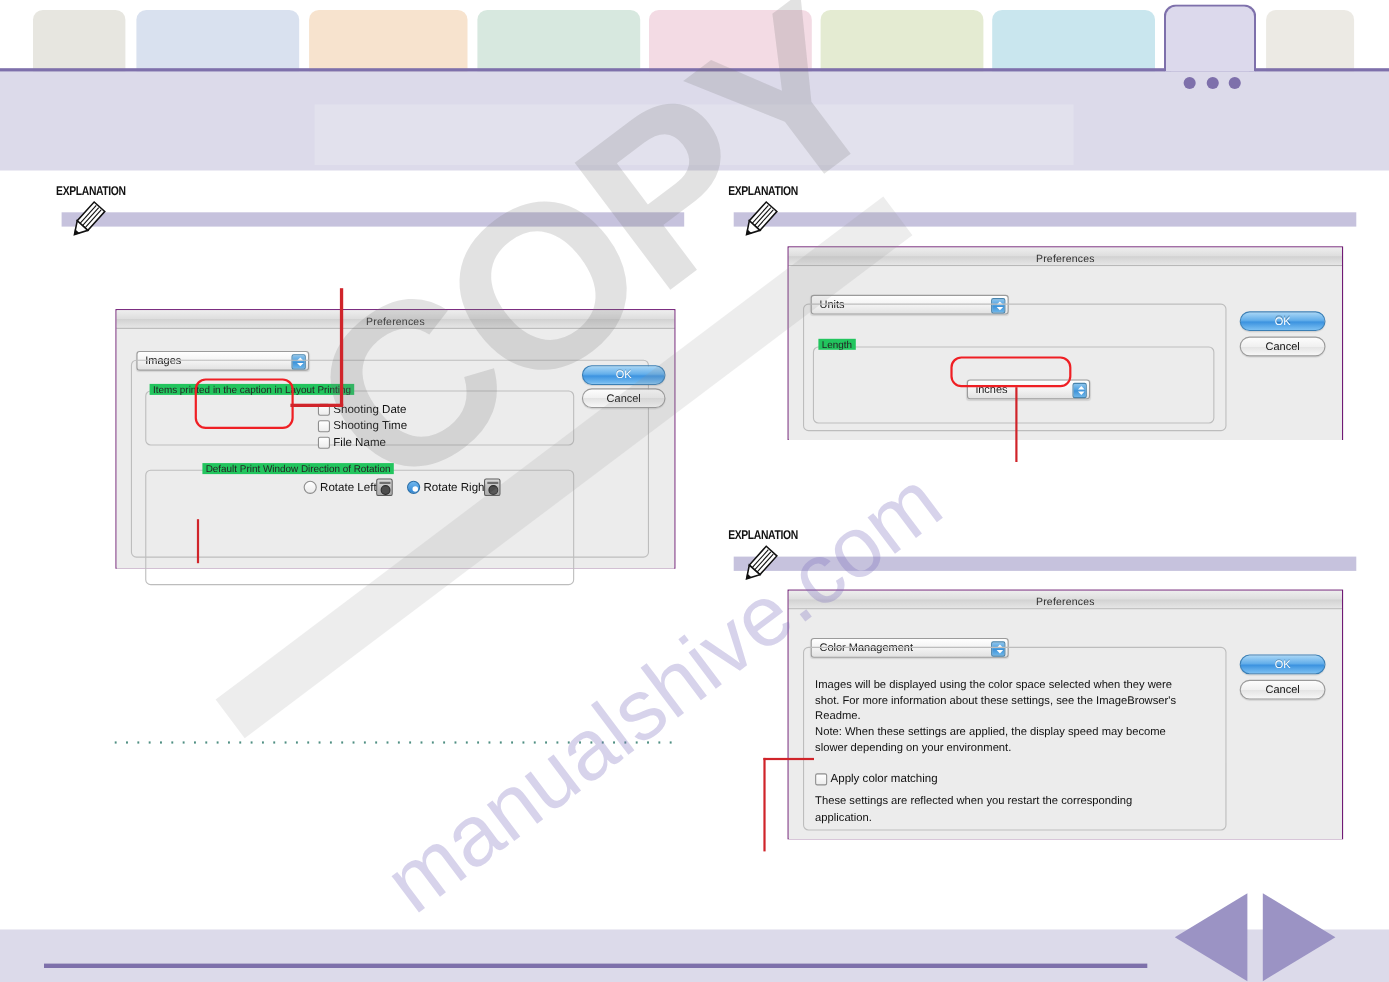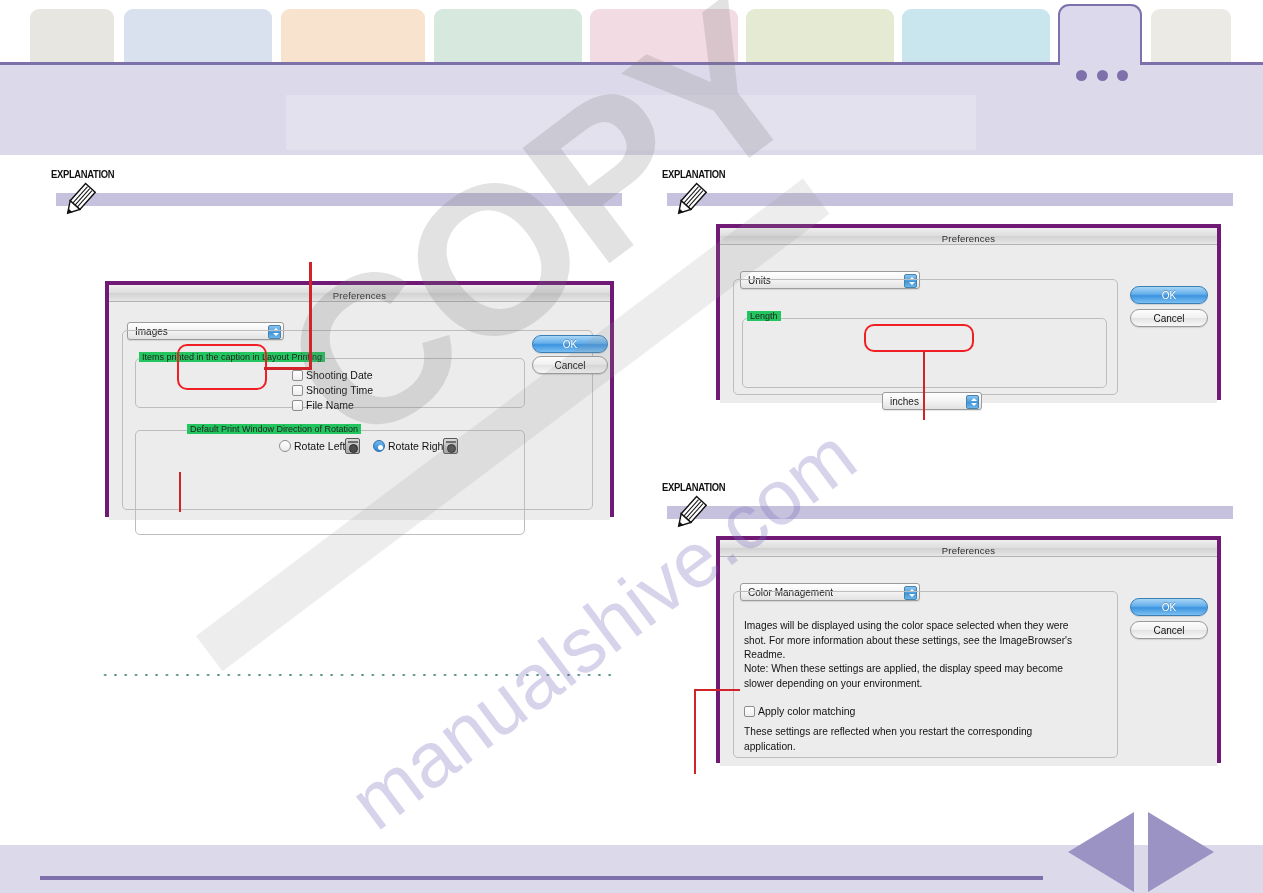--- a/index.html
+++ b/index.html
@@ -86,21 +86,21 @@
     background: #c6c2dd;
   }
   .explain .pencil {
     position: absolute; left: 12px; top: 13px;
   }
 
   
   .dlg {
     position: absolute;
     background: #ececec;
-    border: 4px solid #701a75;
+    border: 1px solid #701a75;
     z-index: 10;
     font-family: "Liberation Sans", sans-serif;
   }
   .dlg .titlebar {
     position: relative;
     height: 17px;
     background: linear-gradient(to bottom,#eeeeee 0%,#dedede 48%,#d2d2d2 52%,#e6e6e6 100%);
     border-bottom: 1px solid #b3b3b3;
     text-align: center;
   }
@@ -443,21 +443,21 @@
       <div class="popup" style="left:20px;top:26px;width:180px;">
         <span class="lbl">Units</span>
         <span class="arrowbox"></span>
       </div>
 
       <div class="groupbox" style="left:13px;top:34px;width:385px;height:116px;"></div>
 
       <div class="groupbox" style="left:22px;top:73px;width:365px;height:70px;"></div>
       <div class="grouplabel" style="left:27px;top:66px;">Length</div>
 
-      <div class="popup" style="left:162px;top:103px;width:100px;margin-top:44px;">
+      <div class="popup" style="left:162px;top:103px;width:112px;">
         <span class="lbl">inches</span>
         <span class="arrowbox"></span>
       </div>
 
       <div class="btn primary" style="left:410px;top:41px;width:78px;">OK</div>
       <div class="btn" style="left:410px;top:64px;width:78px;">Cancel</div>
     </div>
   </div>
 
   <div class="rbox" style="left:864px;top:324px;width:110px;height:28px;"></div>

